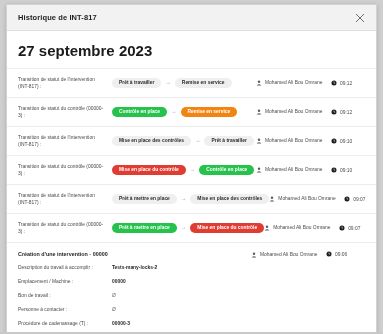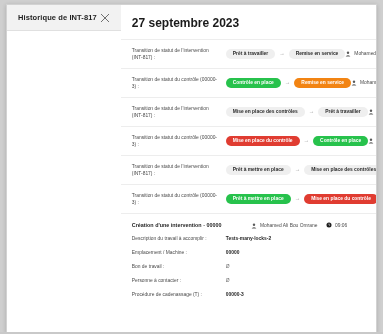--- a/index.html
+++ b/index.html
@@ -22,20 +22,21 @@
     position: absolute;
     left: 6px;
     top: 4px;
     width: 371px;
     height: 329px;
     background: #ffffff;
     border: 1px solid #d2d2d2;
     box-shadow: 0 1px 4px rgba(0,0,0,0.18);
     overflow: hidden;
     display: flex;
+    flex-direction: column;
   }
 
   
   .modal-header {
     height: 26px;
     min-height: 26px;
     background: #f2f2f2;
     border-bottom: 1px solid #e0e0e0;
     display: flex;
     align-items: center;
@@ -61,21 +62,21 @@
 
   
   .modal-body {
     flex: 1;
     overflow: hidden;
     position: relative;
     background: #ffffff;
   }
 
   .date-heading {
-    font-size: 12px;
+    font-size: 15px;
     font-weight: bold;
     color: #1b1b1b;
     padding: 11px 0 9px 11px;
   }
 
   
   .row {
     display: flex;
     align-items: center;
     border-top: 1px solid #ededed;

